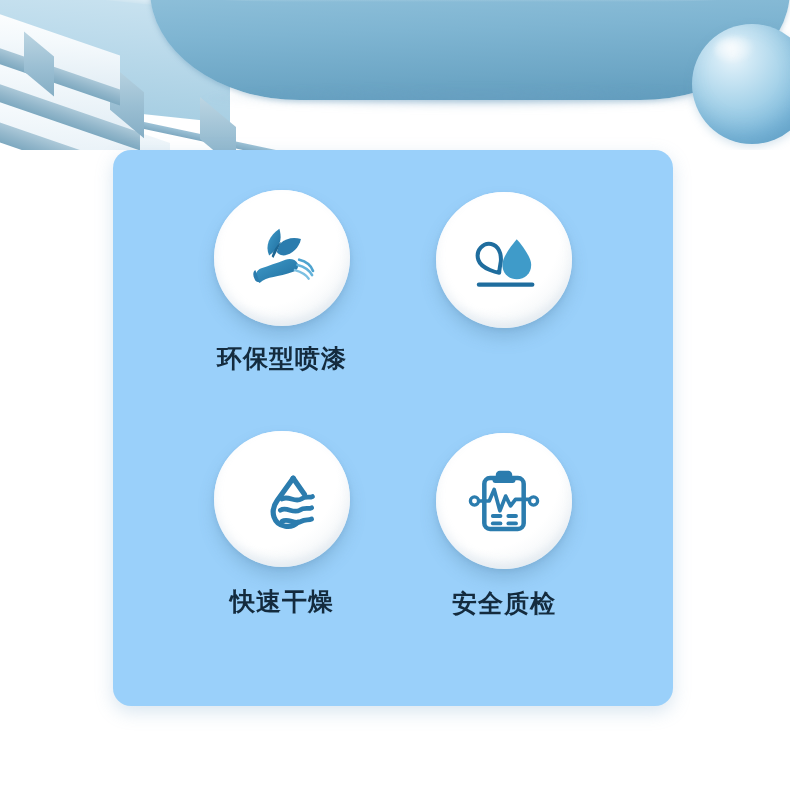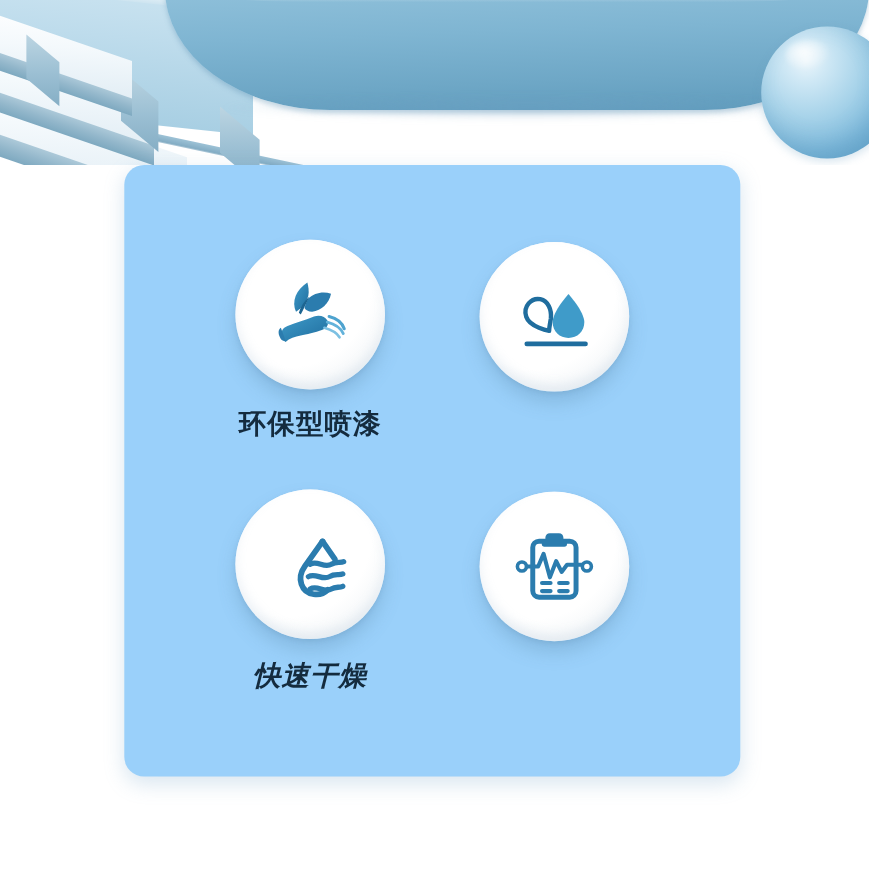--- a/index.html
+++ b/index.html
@@ -146,21 +146,21 @@
     box-shadow:0 6px 18px rgba(120,165,200,.28);
   }
 
   .feature-grid{
     position:absolute;
     left:0; top:0;
     width:100%; height:100%;
     display:grid;
     grid-template-columns:1fr 1fr;
     grid-template-rows:1fr 1fr;
-    padding:68px 58px 34px 58px;
+    padding:40px 58px 34px 58px;
   }
 
   .feature-item{
     display:flex;
     flex-direction:column;
     align-items:center;
     justify-content:flex-start;
   }
   .feature-item.col-right{ padding-top:2px; }
   .feature-item.row-bottom{ justify-content:flex-start; }
@@ -183,21 +183,21 @@
 
   .feature-label{
     margin-top:20px;
     font-size:25px;
     font-weight:bold;
     color:#142b3e;
     letter-spacing:1px;
     line-height:1;
     white-space:nowrap;
   }
-  .row-bottom .feature-label{ margin-top:22px;font-style:italic; }
+  .row-bottom .feature-label{ margin-top:22px; }
 </style>
 </head>
 <body>
 
 <div id="top-scene">
   <div class="backwall"></div>
   <div class="backwall-edge"></div>
 
   <div class="slab-top"></div>
   <div class="slab"></div>
@@ -307,16 +307,17 @@
             <circle cx="14" cy="50" r="5" fill="#ffffff" stroke="#2b7cae" stroke-width="4"></circle>
             <circle cx="86" cy="50" r="5" fill="#ffffff" stroke="#2b7cae" stroke-width="4"></circle>
 
             <rect x="34" y="66" width="14" height="4.6" rx="2.3" fill="#2b7cae"></rect>
             <rect x="53" y="66" width="14" height="4.6" rx="2.3" fill="#2b7cae"></rect>
             <rect x="34" y="75" width="14" height="4.6" rx="2.3" fill="#2b7cae"></rect>
             <rect x="53" y="75" width="14" height="4.6" rx="2.3" fill="#2b7cae"></rect>
           </svg>
         </span>
       </div>
+      <div class="feature-label">安全质检</div>
     </div>
 
   </div>
 </div>
 
 </body></html>

